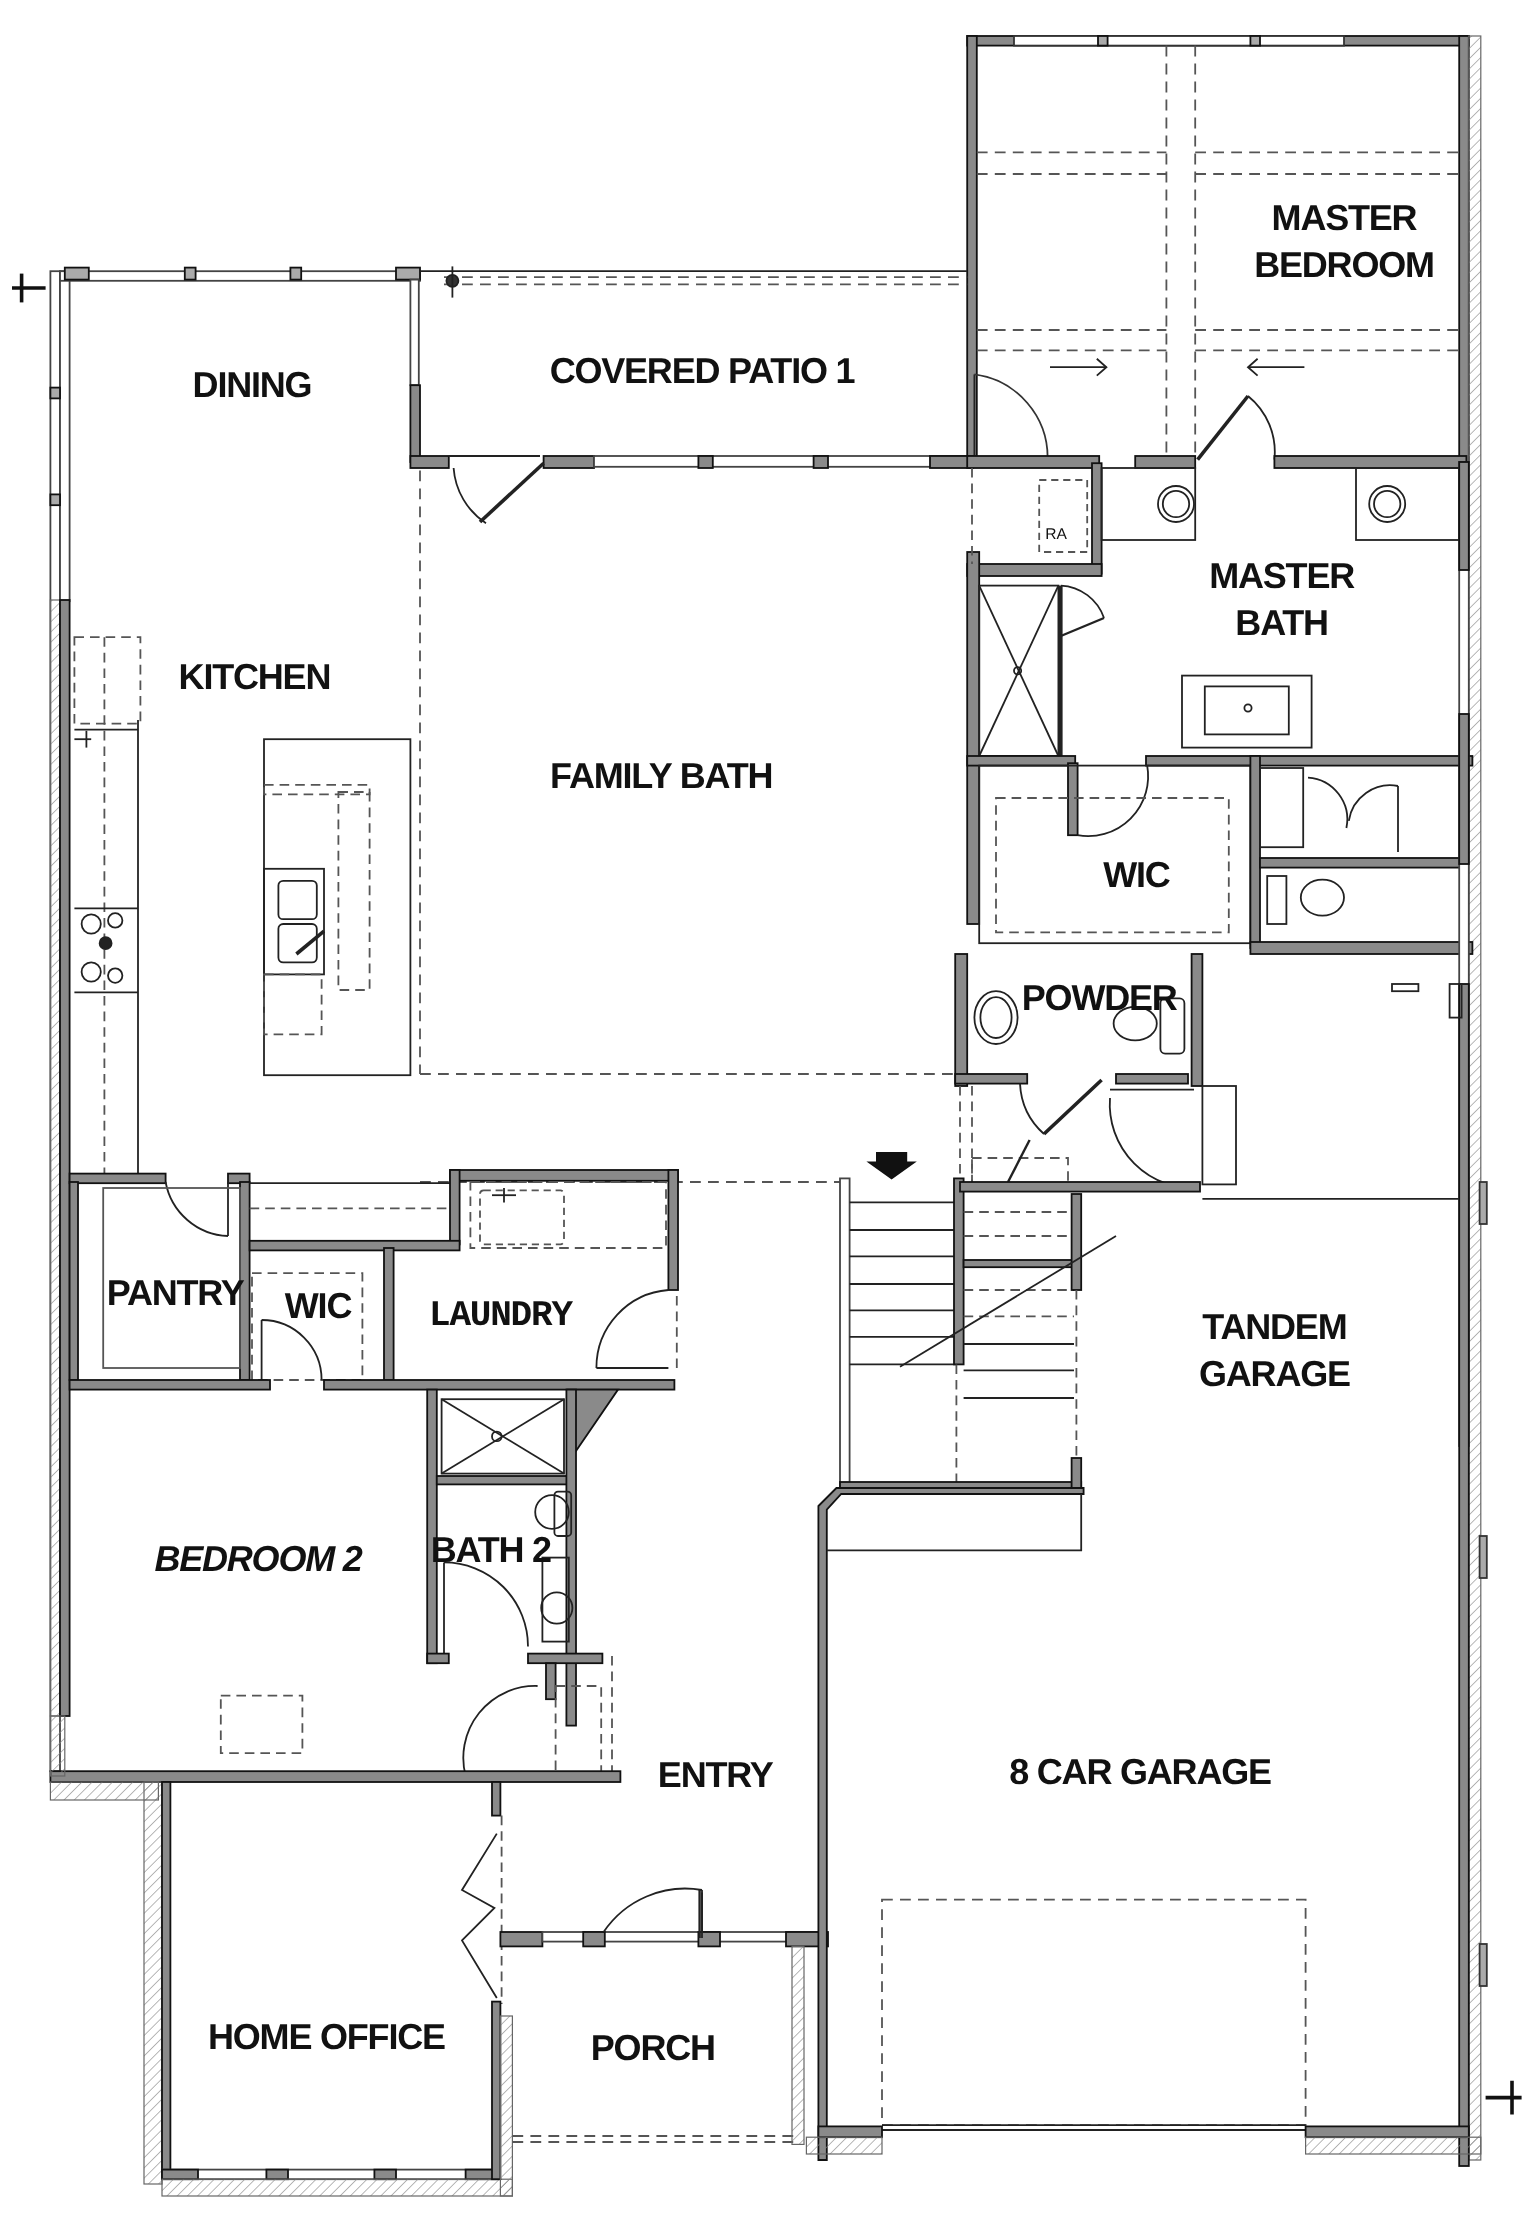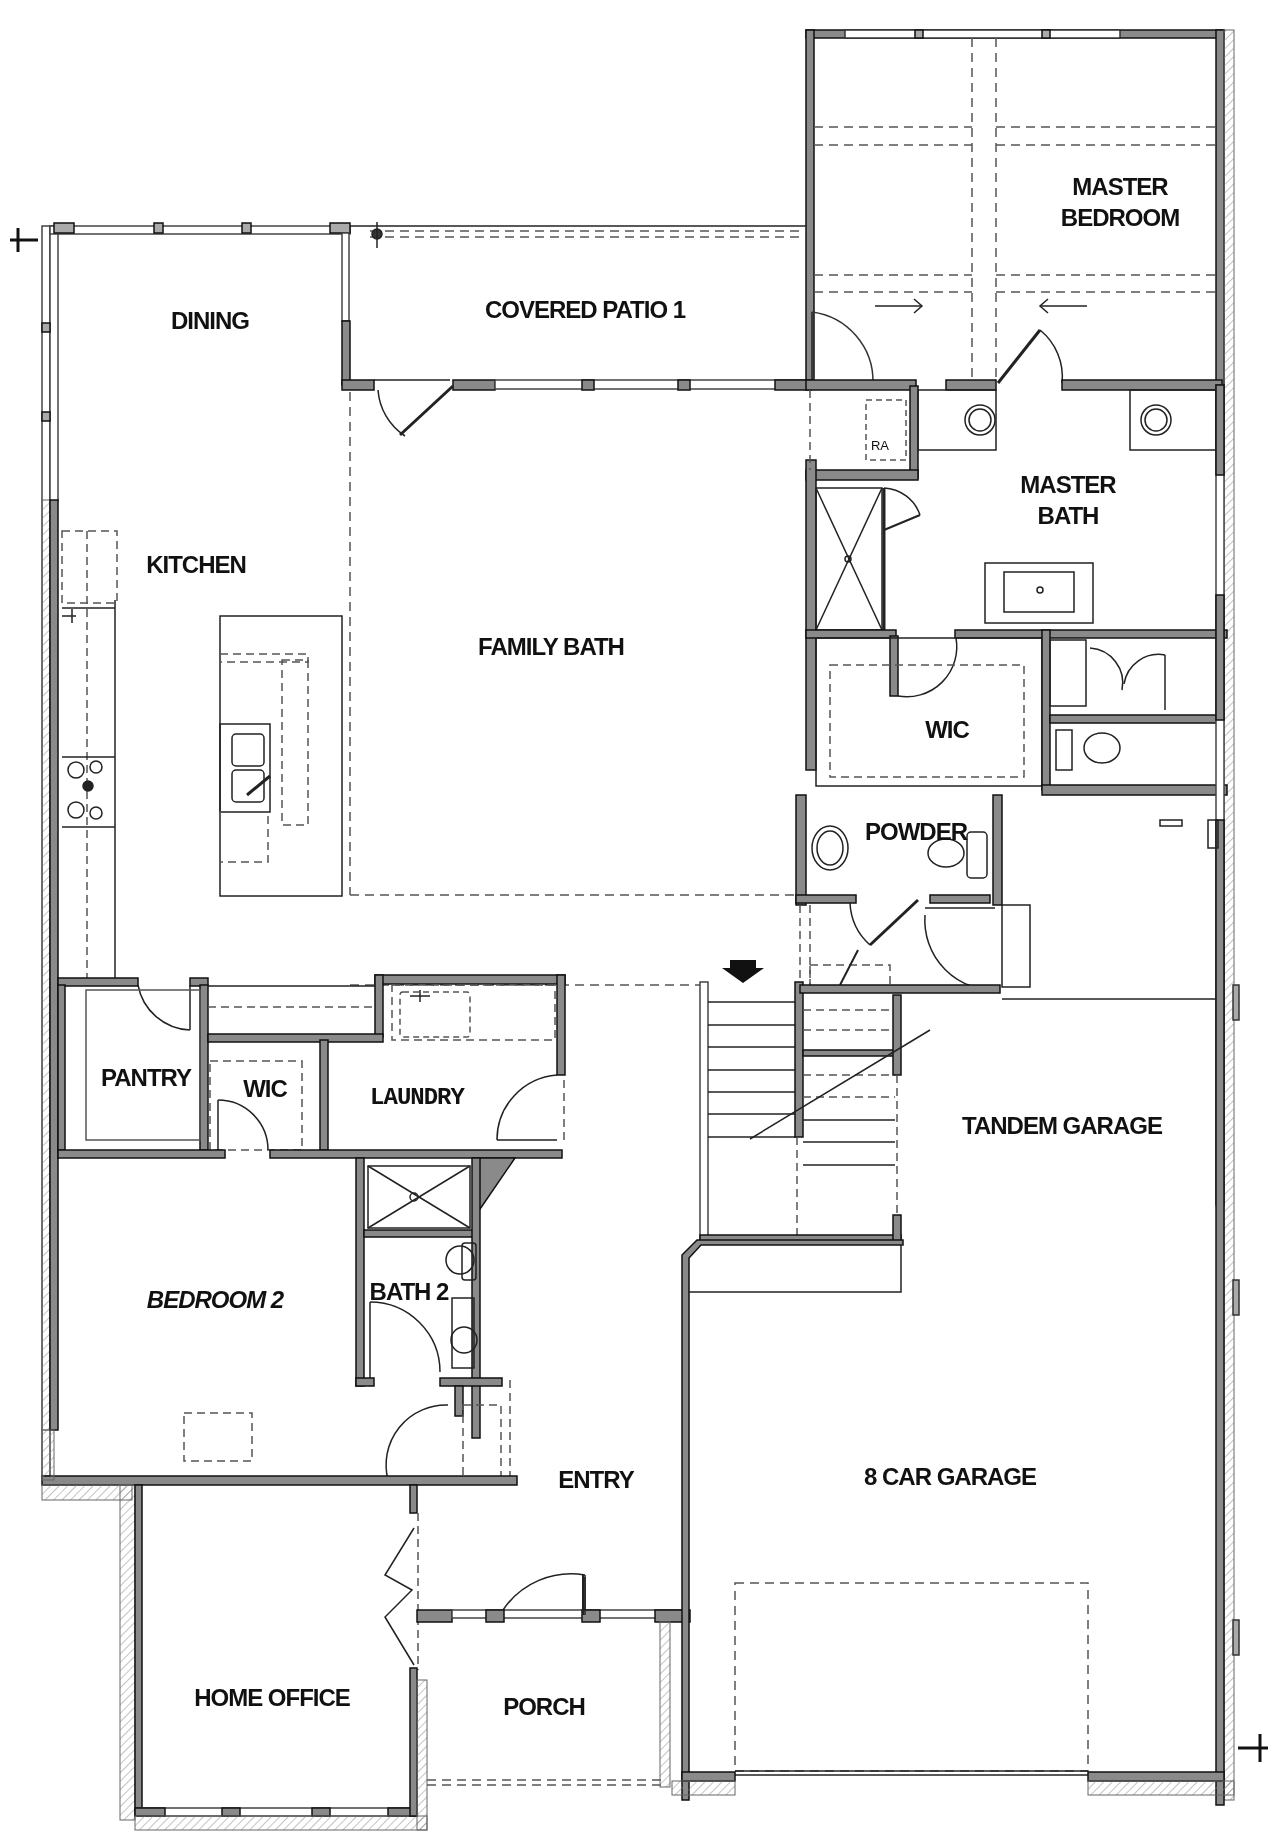--- a/index.html
+++ b/index.html
@@ -1,18 +1,18 @@
 <!DOCTYPE html>
 <html><head>
 <meta charset="utf-8">
 <style>
   html,body{margin:0;padding:0;background:#ffffff;}
   body{width:1280px;height:1847px;position:relative;overflow:hidden;font-family:"Liberation Sans",sans-serif;}
   #plan{position:absolute;left:0;top:0;width:1280px;height:1847px;}
-  .room-label{position:absolute;font-family:"Liberation Sans",sans-serif;font-weight:bold;color:#111;font-size:24px;letter-spacing:-1px;text-align:center;line-height:1.3;transform:translate(-50%,-50%);white-space:pre-line;transform-origin:center;}
+  .room-label{position:absolute;font-family:"Liberation Sans",sans-serif;font-weight:bold;color:#111;font-size:30px;letter-spacing:-1px;text-align:center;line-height:1.3;transform:translate(-50%,-50%);white-space:pre-line;transform-origin:center;}
   .room-label.small{font-size:13px;font-weight:normal;letter-spacing:0;}
 </style>
 </head>
 <body>
 
 <svg id="plan" xmlns="http://www.w3.org/2000/svg" width="1280" height="1847" viewBox="0 0 1280 1847">
   <defs>
     <pattern id="hatch" patternUnits="userSpaceOnUse" width="6" height="6" patternTransform="rotate(45)">
       <line x1="0" y1="0" x2="0" y2="6" stroke="#888" stroke-width="1"></line>
     </pattern>
@@ -350,21 +350,21 @@
     </g>
   </g>
 </svg>
 
 <div class="room-label" style="left:1120px;top:202px;">MASTER
 BEDROOM</div>
 <div class="room-label" style="left:585px;top:310px;">COVERED PATIO 1</div>
 <div class="room-label" style="left:210px;top:321px;">DINING</div>
 <div class="room-label" style="left:1068px;top:500px;">MASTER
 BATH</div>
-<div class="room-label" style="left:196px;top:565px;">KITCHEN</div>
+<div class="room-label" style="left:212px;top:565px;">KITCHEN</div>
 <div class="room-label" style="left:551px;top:647px;">FAMILY BATH</div>
 <div class="room-label" style="left:947px;top:730px;">WIC</div>
 <div class="room-label" style="left:916px;top:832px;">POWDER</div>
 <div class="room-label" style="left:146px;top:1078px;">PANTRY</div>
 <div class="room-label" style="left:265px;top:1089px;">WIC</div>
 <div class="room-label" style="left:417px;top:1098px;font-family:Liberation Mono, monospace;">LAUNDRY</div>
 <div class="room-label" style="left:1062px;top:1126px;">TANDEM GARAGE</div>
 <div class="room-label" style="left:409px;top:1292px;">BATH 2</div>
 <div class="room-label" style="left:215px;top:1300px;font-style:italic;">BEDROOM 2</div>
 <div class="room-label" style="left:596px;top:1455px;margin-top:25px;">ENTRY</div>

